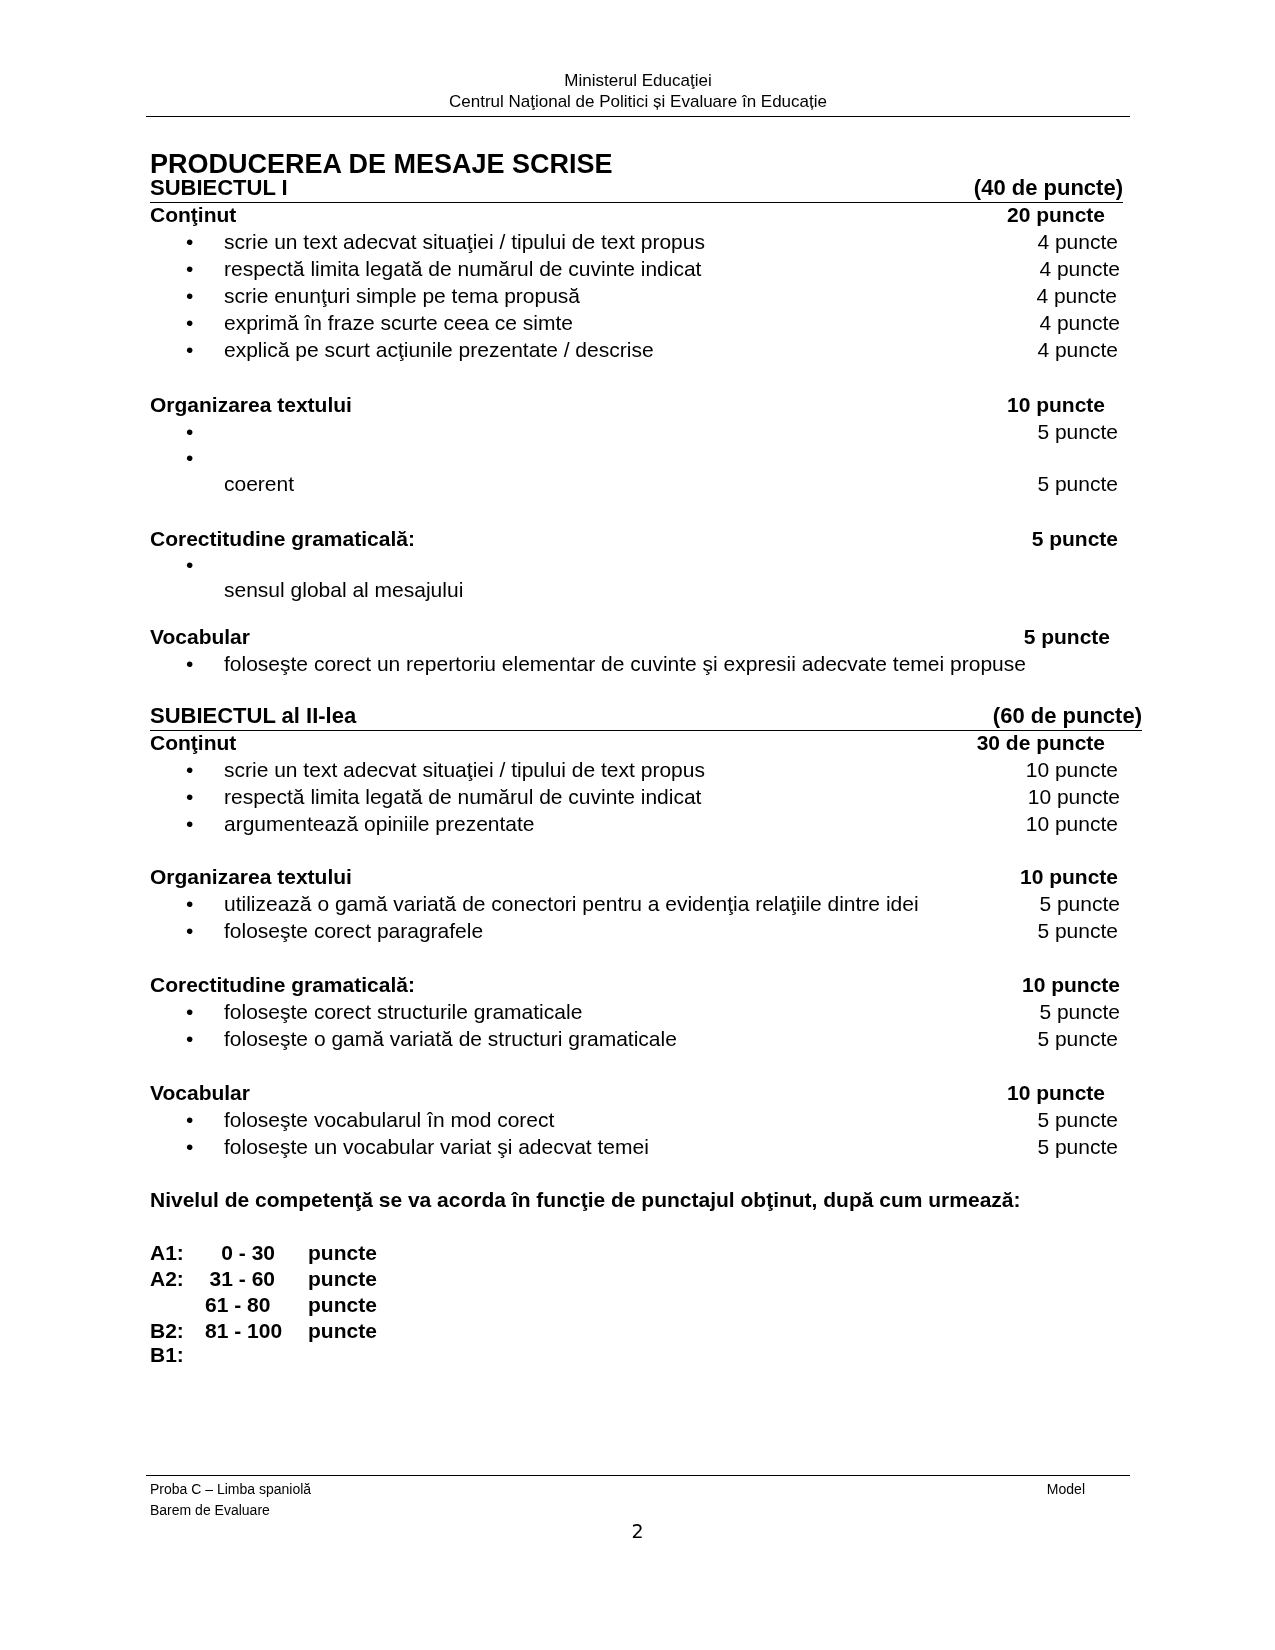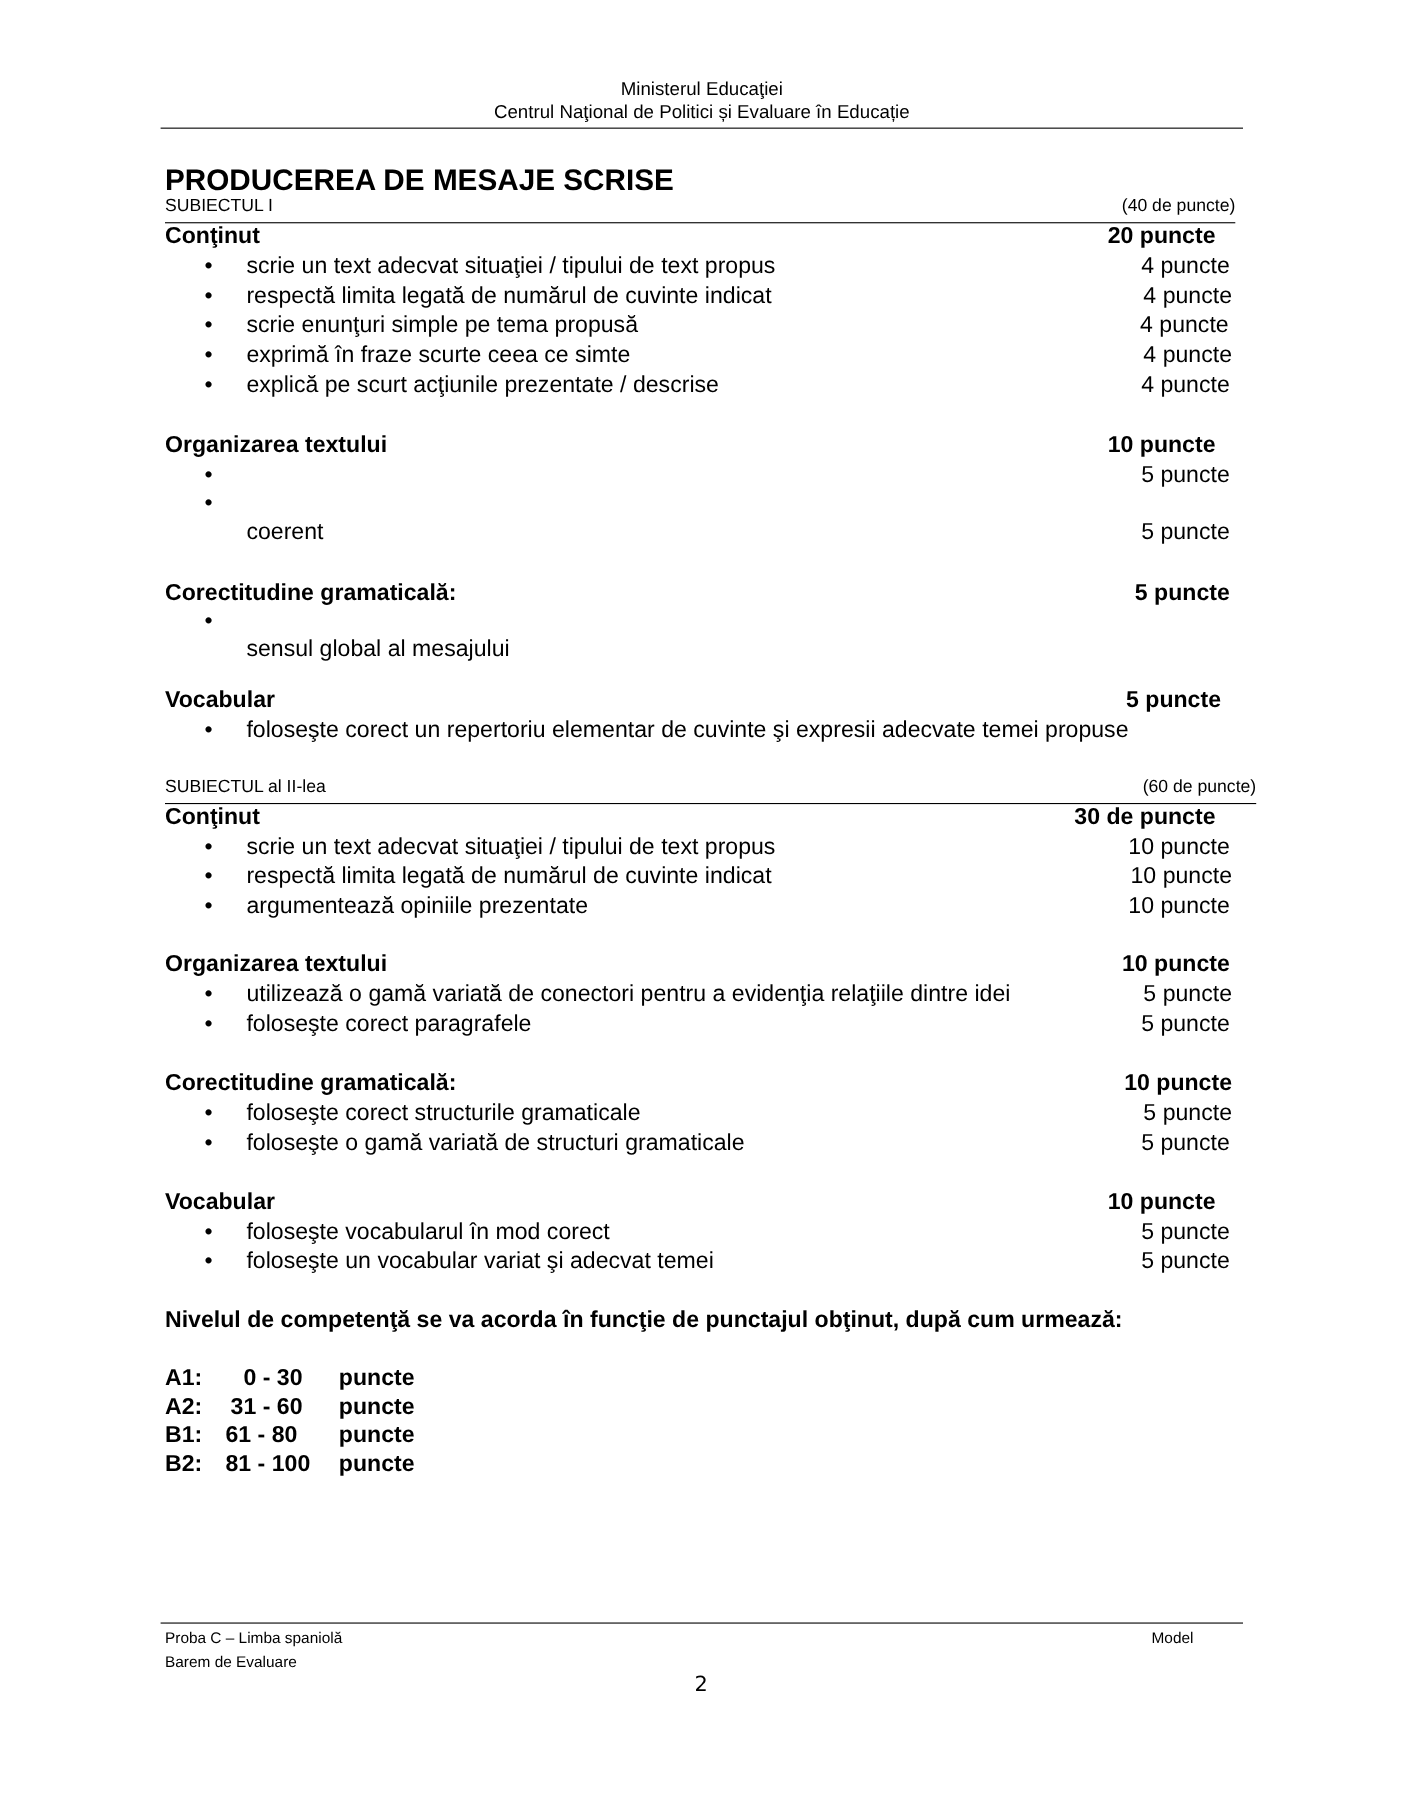--- a/index.html
+++ b/index.html
@@ -3,21 +3,21 @@
 <meta charset="utf-8">
 <style>
   html, body { margin: 0; padding: 0; background: #ffffff; }
   body { width: 1275px; height: 1650px; position: relative; font-family: "Liberation Sans", sans-serif; color: #000; }
   .page { position: absolute; left: 0; top: 0; width: 1275px; height: 1650px; }
   .hdr { position: absolute; left: 146px; width: 984px; text-align: center; font-size: 17px; line-height: 21px; }
   .hdr-rule { position: absolute; left: 146px; width: 984px; top: 116px; border-top: 1.5px solid #000; }
   .abs { position: absolute; font-size: 21px; line-height: 26px; white-space: nowrap; }
   .b { font-weight: bold; }
   .main-title { left: 150px; top: 151px; font-weight: bold; font-size: 27px; }
-  .subj-line { position: absolute; left: 150px; height: 27px; border-bottom: 1.5px solid #000; font-weight: normal; font-size: 16px; line-height: 26px; }
+  .subj-line { position: absolute; left: 150px; height: 27px; border-bottom: 1.5px solid #000; font-weight: bold; font-size: 22px; line-height: 26px; }
   .subj-line .l { position: absolute; left: 0; top: 0; }
   .subj-line .r { position: absolute; right: 0; top: 0; }
   .sec { left: 150px; font-weight: bold; }
   .sec-pts { font-weight: bold; text-align: right; }
   .bul { left: 186px; font-size: 21px; }
   .bul-txt { left: 224px; }
   .pts { text-align: right; }
   .wrap2 { left: 224px; width: 896px; white-space: normal; text-align: justify; text-align-last: justify; }
   .lvl { left: 150px; font-weight: bold; }
   .ftr-rule { position: absolute; left: 146px; width: 984px; top: 1475px; border-top: 1.5px solid #000; }
@@ -141,21 +141,21 @@
   <div class="abs b" style="top:1187px; left:150px">Nivelul de competenţă se va acorda în funcţie de punctajul obţinut, după cum urmează:</div>
 
   <div class="abs lvl" style="top:1240px">A1:</div>
   <div class="abs b" style="top:1240px; left:200px; width:75px; text-align:right">0 - 30</div>
   <div class="abs b" style="top:1240px; left:308px">puncte</div>
 
   <div class="abs lvl" style="top:1266px">A2:</div>
   <div class="abs b" style="top:1266px; left:200px; width:75px; text-align:right">31 - 60</div>
   <div class="abs b" style="top:1266px; left:308px">puncte</div>
 
-  <div class="abs lvl" style="top:1292px">B1:</div>
+  <div class="abs lvl" style="top:1342px">B1:</div>
   <div class="abs b" style="top:1292px; left:205px">61 - 80</div>
   <div class="abs b" style="top:1292px; left:308px">puncte</div>
 
   <div class="abs lvl" style="top:1318px">B2:</div>
   <div class="abs b" style="top:1318px; left:205px">81 - 100</div>
   <div class="abs b" style="top:1318px; left:308px">puncte</div>
 
   <div class="ftr-rule"></div>
   <div class="ftr" style="top:1479px; left:150px">Proba C – Limba spaniolă</div>
   <div class="ftr" style="top:1500px; left:150px">Barem de Evaluare</div>

